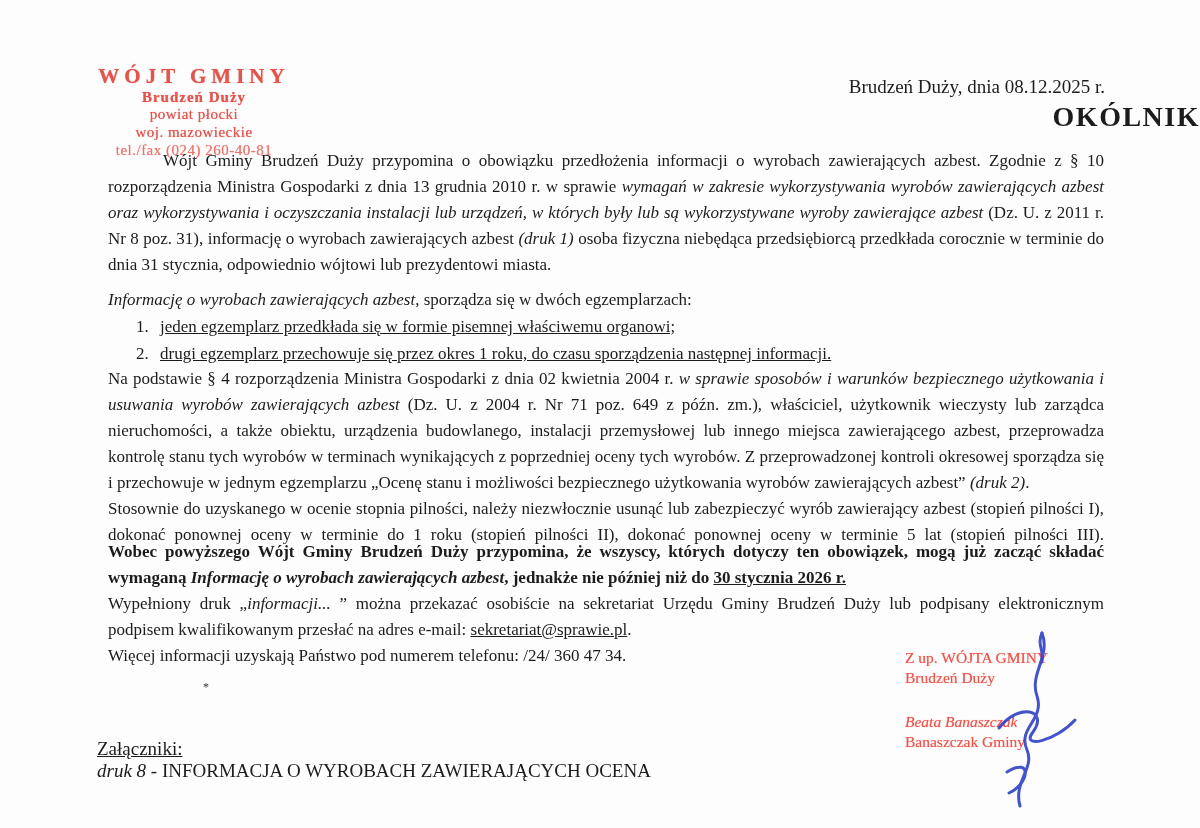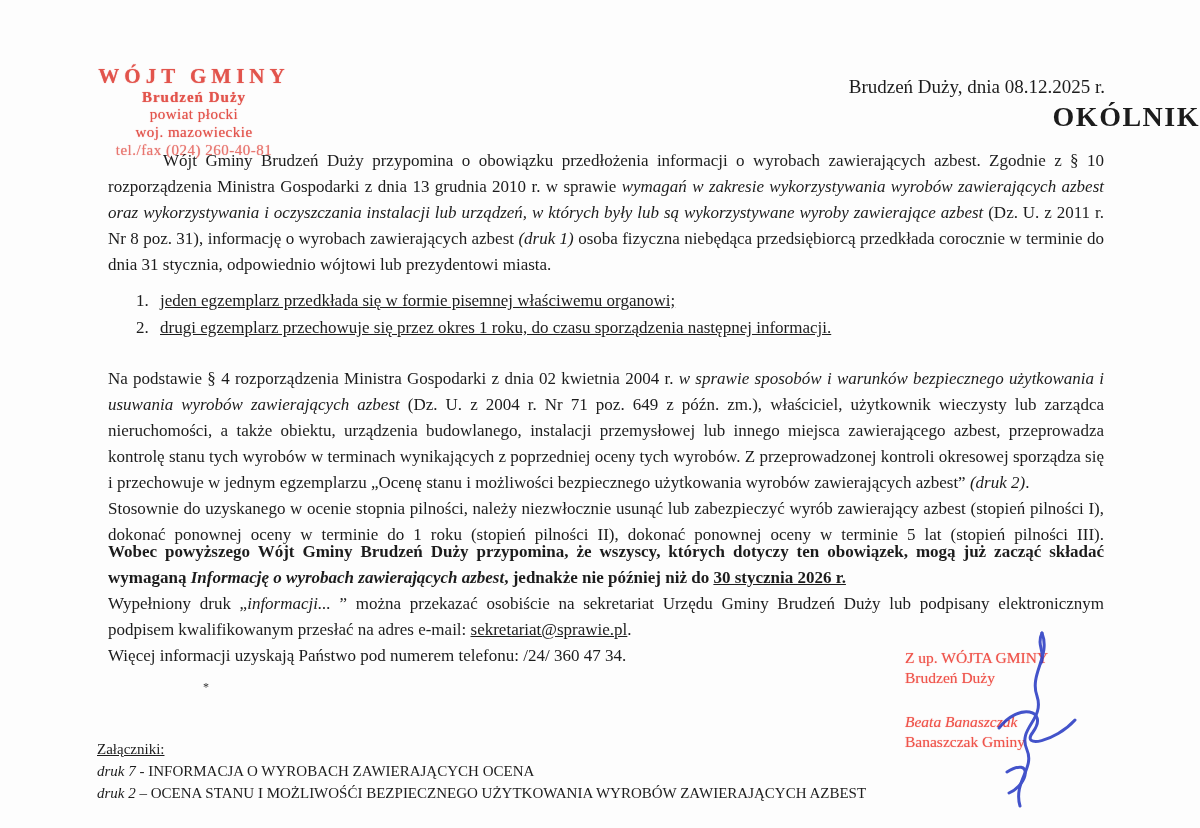--- a/index.html
+++ b/index.html
@@ -45,21 +45,21 @@
     position:absolute;left:905px;top:648px;width:185px;
     color:#ef544b;line-height:1.3;font-size:15.5px;
     text-shadow:0 0 1px rgba(239,84,75,.6);
   }
   .sign-stamp .gap{height:24px;}
   .sign-stamp .name{font-style:italic;font-weight:normal;}
   .signature-svg{position:absolute;left:985px;top:630px;}
 
   .stray{position:absolute;left:203px;top:680px;font-size:12px;color:#333;}
 
-  .attachments{position:absolute;left:97px;top:738px;font-size:15px;line-height:22px;}
+  .attachments{position:absolute;left:97px;top:738px;font-size:19px;line-height:22px;}
   .attachments .heading{text-decoration:underline;}
 </style>
 </head>
 <body>
 
 <div class="page">
 
   <div class="sender-stamp" style="color: rgb(224, 70, 62);">
     <div class="org">WÓJT GMINY</div>
     <div class="muni">Brudzeń Duży</div>
@@ -70,20 +70,21 @@
 
   <div class="dateline">Brudzeń Duży, dnia 08.12.2025 r.</div>
 
   <div class="doc-title">OKÓLNIK</div>
 
   <div class="content">
 
     <p class="para pos indent" style="top:148px"><span>Wójt Gminy Brudzeń Duży przypomina o obowiązku przedłożenia informacji o wyrobach zawierających azbest. Zgodnie z § 10 rozporządzenia Ministra Gospodarki z dnia 13 grudnia 2010 r. w sprawie </span><span style="font-style: italic;">wymagań w zakresie wykorzystywania wyrobów zawierających azbest oraz wykorzystywania i oczyszczania instalacji lub urządzeń, w których były lub są wykorzystywane wyroby zawierające azbest</span><span> (Dz. U. z 2011 r. Nr 8 poz. 31), informację o wyrobach zawierających azbest </span><span style="font-style: italic;">(druk 1)</span><span> osoba fizyczna niebędąca przedsiębiorcą przedkłada corocznie w terminie do dnia 31 stycznia, odpowiednio wójtowi lub prezydentowi miasta.</span></p>
 
     <div class="pos" style="top:287px">
+      <p class="para"><span style="font-style: italic;">Informację o wyrobach zawierających azbest</span><span>, sporządza się w dwóch egzemplarzach:</span></p>
       <div class="list-row">
         <span class="list-num">1.</span>
         <span class="list-text">jeden egzemplarz przedkłada się w formie pisemnej właściwemu organowi;</span>
       </div>
       <div class="list-row">
         <span class="list-num">2.</span>
         <span class="list-text">drugi egzemplarz przechowuje się przez okres 1 roku, do czasu sporządzenia następnej informacji.</span>
       </div>
     </div>
 
@@ -114,17 +115,16 @@
     <g fill="none" stroke="#2a3cc4" stroke-width="3" stroke-linecap="round" opacity="0.88">
       <path d="M57,3 C66,26 44,44 52,66 C60,90 32,98 42,120 C50,138 28,152 35,176"></path>
       <path d="M14,98 C34,72 64,80 48,102 C35,119 70,112 90,90"></path>
       <path d="M22,142 C48,126 44,154 24,163"></path>
       <path d="M57,3 C51,16 61,22 56,33"></path>
     </g>
   </svg>
 
   <div class="attachments">
     <div class="heading">Załączniki:</div>
-    <div><span style="font-style: italic;">druk 7</span><span> - INFORMACJA O WYROBACH ZAWIERAJĄCYCH OCENA</span></div>
-    <div><span style="font-style: italic;">druk 2</span><span> – OCENA STANU I MOŻLIWOŚĆI BEZPIECZNEGO UŻYTKOWANIA WYROBÓW ZAWIERAJĄCYCH AZBEST</span></div>
+    <div><span style="font-style: italic;">druk 8</span><span> - INFORMACJA O WYROBACH ZAWIERAJĄCYCH OCENA</span></div>
   </div>
 
 </div>
 
 </body></html>

